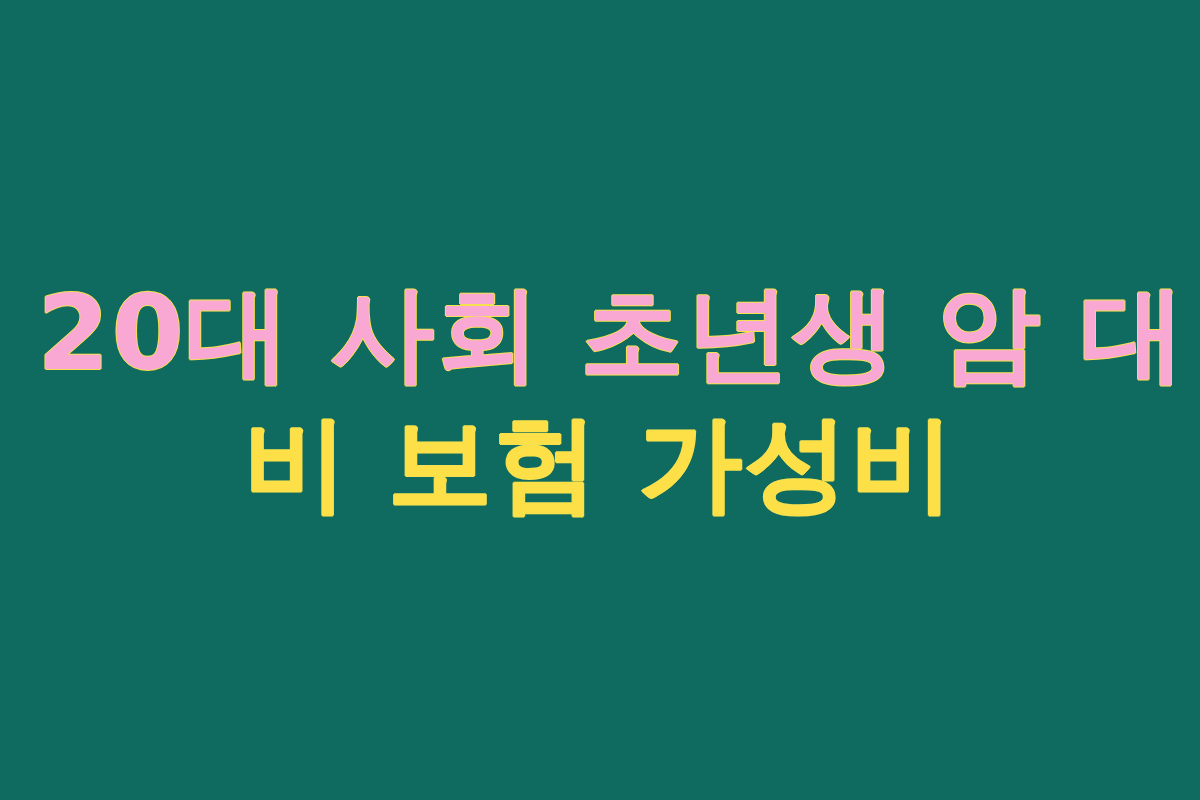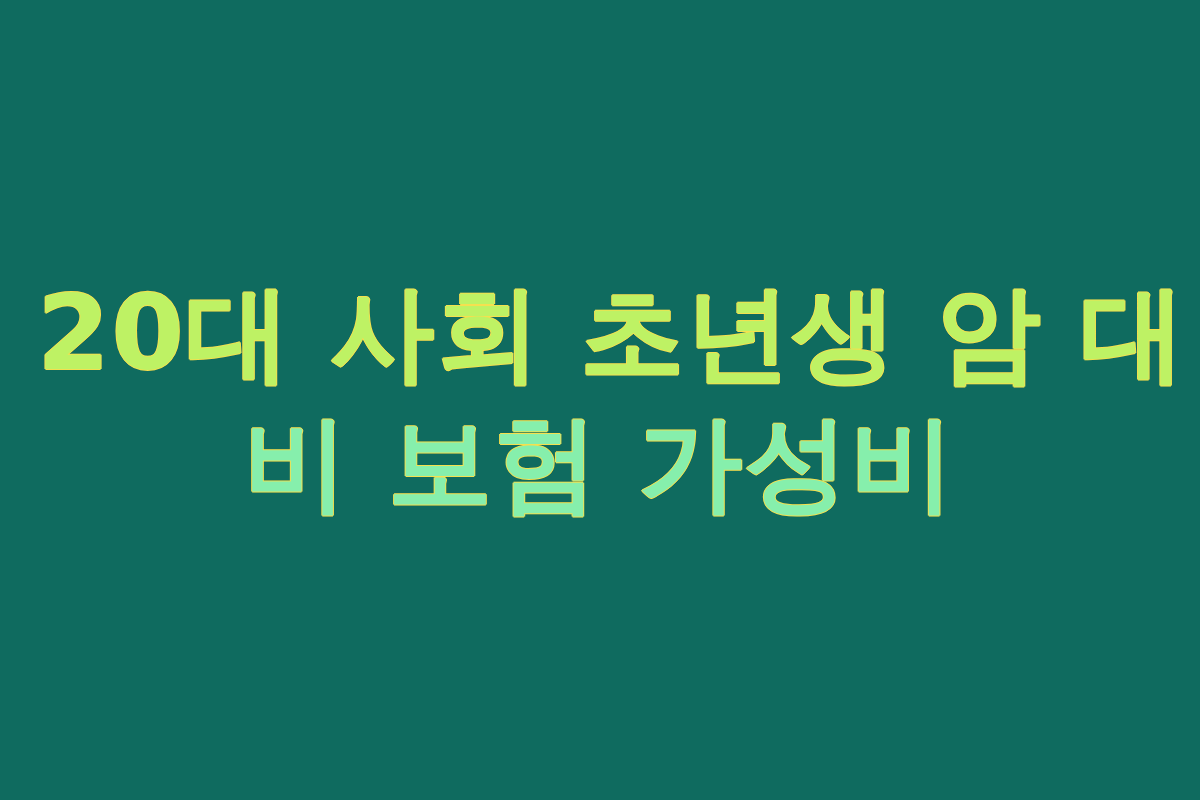--- a/index.html
+++ b/index.html
@@ -66,19 +66,19 @@
     font-size: 104px;
   }
 </style>
 </head>
 <body style="background-color: rgb(15, 107, 95);">
 
 <div id="banner" style="background-color: rgb(15, 107, 95);">
 
   <div id="headline-block">
 
-    <span class="headline-line line-1" style="color: #bef264; text-shadow: rgb(245, 224, 79) 1px 0px 0px, rgb(245, 224, 79) -1px 0px 0px, rgb(245, 224, 79) 0px 1px 0px, rgb(245, 224, 79) 0px -1px 0px, rgba(12, 86, 76, 0.3) 1px 1px 0px; margin-left: 24px;">20대 사회 초년생 암 대</span>
+    <span class="headline-line line-1" style="color: #f9a8d4; text-shadow: rgb(245, 224, 79) 1px 0px 0px, rgb(245, 224, 79) -1px 0px 0px, rgb(245, 224, 79) 0px 1px 0px, rgb(245, 224, 79) 0px -1px 0px, rgba(12, 86, 76, 0.3) 1px 1px 0px; margin-left: 24px;">20대 사회 초년생 암 대</span>
 
-    <span class="headline-line line-2" style="color: #86efac; text-shadow: rgb(245, 224, 79) 1px 0px 0px, rgb(245, 224, 79) -1px 0px 0px, rgb(245, 224, 79) 0px 1px 0px, rgb(245, 224, 79) 0px -1px 0px, rgba(12, 86, 76, 0.3) 1px 1px 0px;">비 보험 가성비</span>
+    <span class="headline-line line-2" style="color: #fde047; text-shadow: rgb(245, 224, 79) 1px 0px 0px, rgb(245, 224, 79) -1px 0px 0px, rgb(245, 224, 79) 0px 1px 0px, rgb(245, 224, 79) 0px -1px 0px, rgba(12, 86, 76, 0.3) 1px 1px 0px;">비 보험 가성비</span>
 
   </div>
 
 </div>
 
 </body></html>

